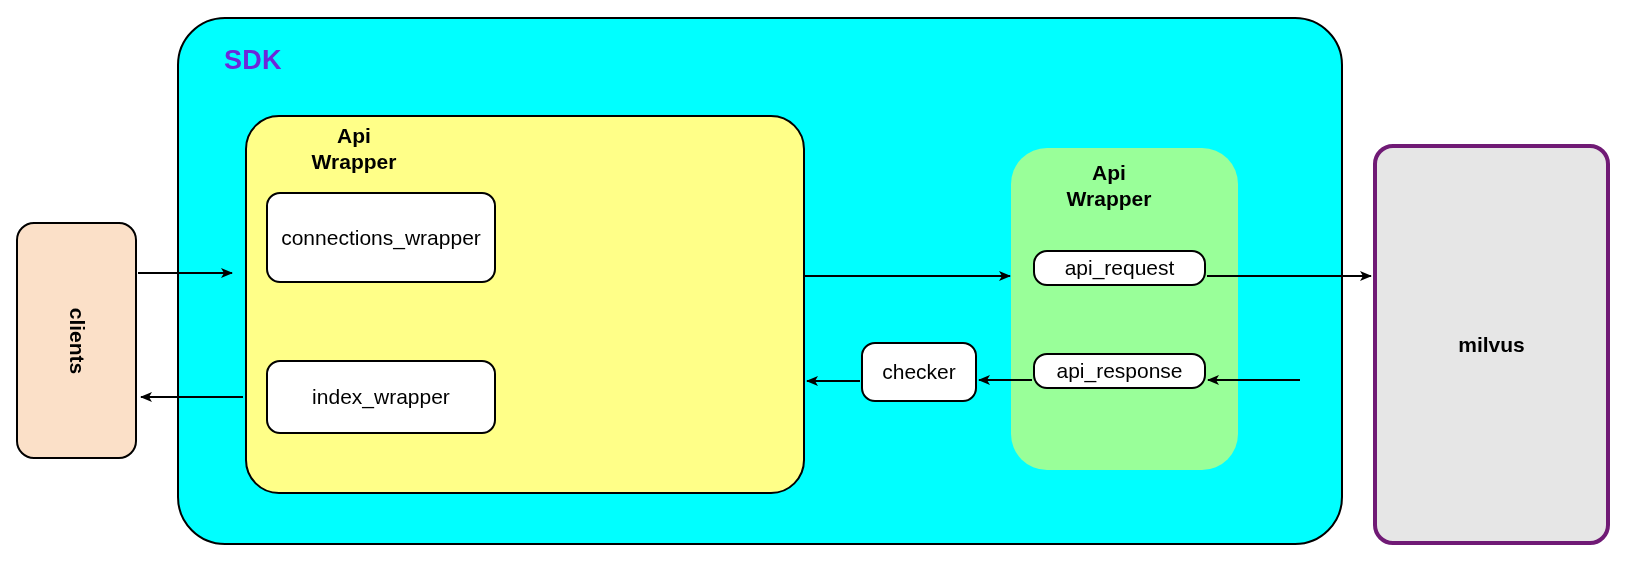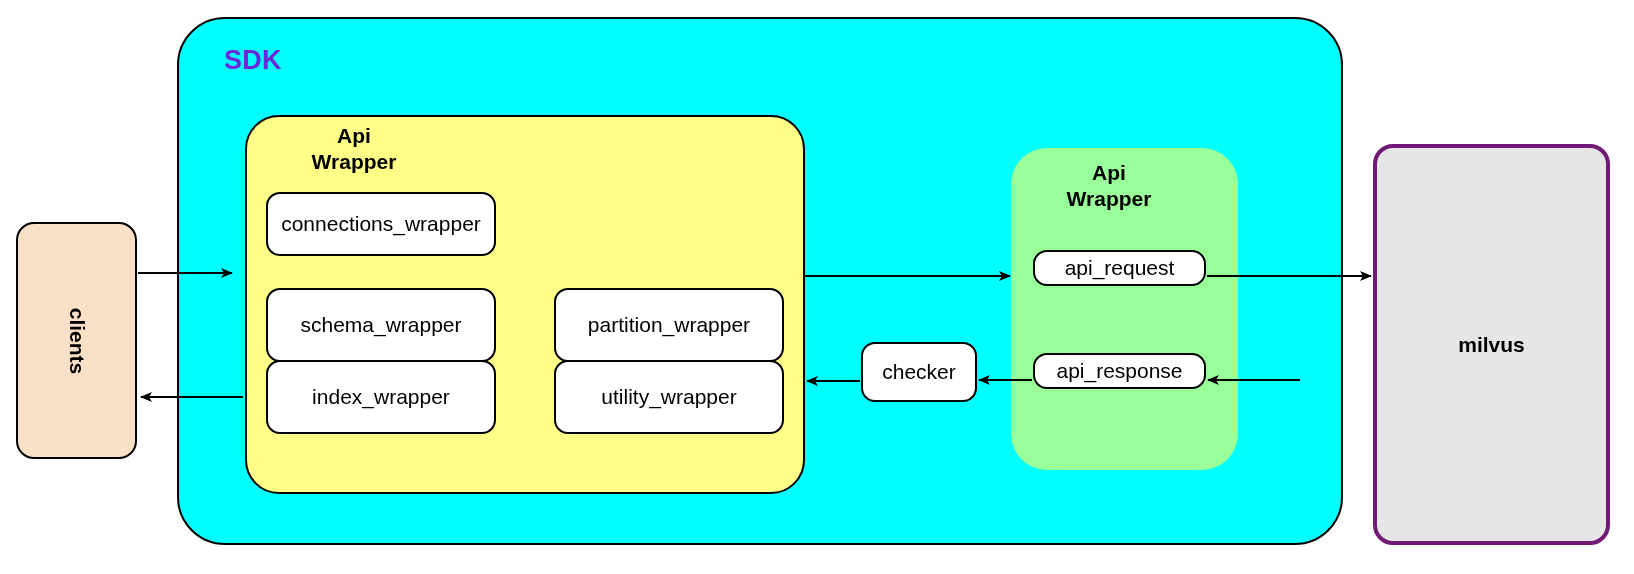--- a/index.html
+++ b/index.html
@@ -91,21 +91,21 @@
     display: flex;
     align-items: center;
     justify-content: center;
     font-size: 21px;
     color: #000000;
     white-space: nowrap;
   }
   .wrap-leaf { position: absolute; }
   .wrap-leaf.col1 { left: 266px; width: 230px; }
   .wrap-leaf.col2 { left: 554px; width: 230px; }
-  .wrap-leaf.row1 { top: 192px; height: 64px; }
+  .wrap-leaf.row1 { top: 192px; height: 91px; }
   .wrap-leaf.row2 { top: 288px; height: 74px; }
   .wrap-leaf.row3 { top: 360px; height: 74px; }
   
   .gw-leaf { position: absolute; left: 1033px; width: 173px; height: 36px; }
   .gw-request { top: 250px; }
   .gw-response { top: 353px; }
   
   .checker-box {
     left: 861px;
     top: 342px;
@@ -173,24 +173,21 @@
   </div>
 
   <div class="node wrapper-box">
     <span class="wrapper-label">
       <span>Api</span><br>
       <span>Wrapper</span>
     </span>
   </div>
 
   <div class="node leaf wrap-leaf col1 row1">connections_wrapper</div>
-  <div class="node leaf wrap-leaf col1 row2">schema_wrapper</div>
-  <div class="node leaf wrap-leaf col2 row2">partition_wrapper</div>
   <div class="node leaf wrap-leaf col1 row3">index_wrapper</div>
-  <div class="node leaf wrap-leaf col2 row3">utility_wrapper</div>
 
   <div class="node gateway-box">
     <span class="gateway-label">
       <span>Api</span><br>
       <span>Wrapper</span>
     </span>
   </div>
 
   <div class="node leaf gw-leaf gw-request">api_request</div>
   <div class="node leaf gw-leaf gw-response">api_response</div>

